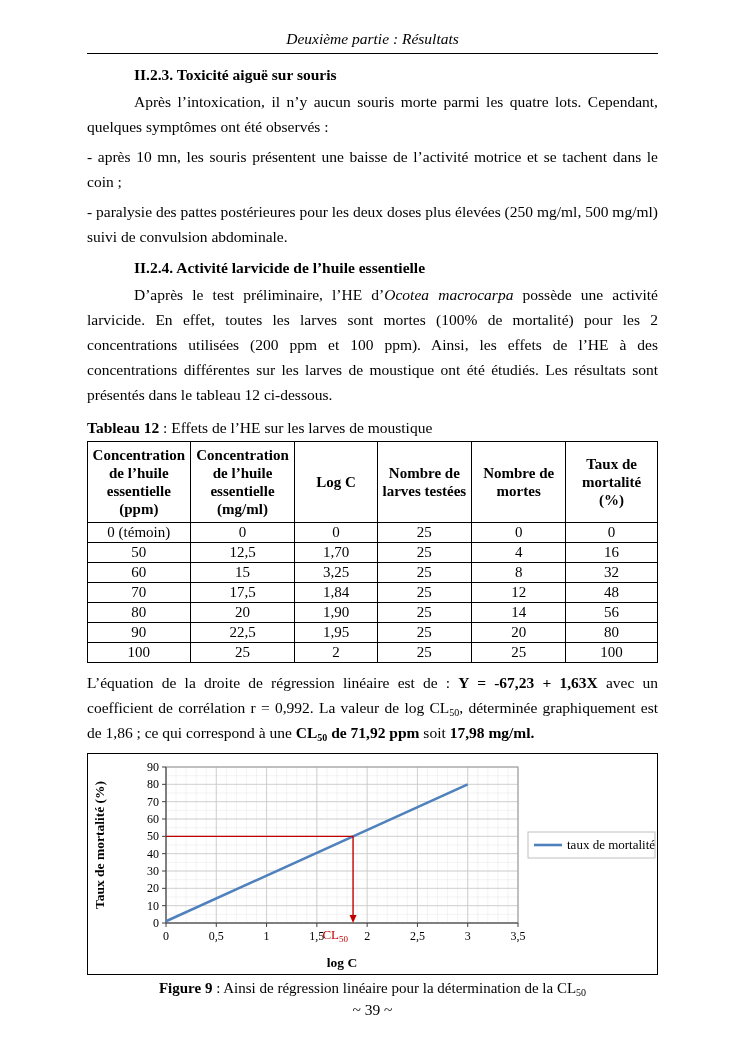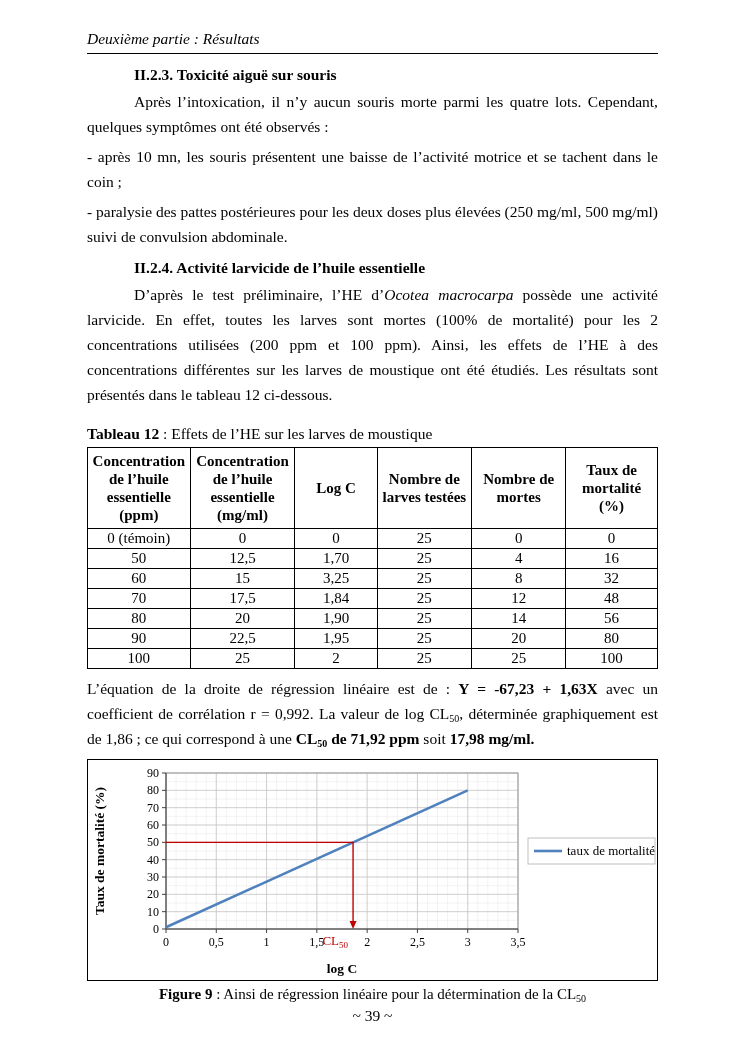--- a/index.html
+++ b/index.html
@@ -1,29 +1,29 @@
 <!DOCTYPE html>
 <html><head>
 <meta charset="utf-8">
 <style>
   * { margin:0; padding:0; box-sizing:border-box; }
   html,body { background:#ffffff; }
   body { width:745px; height:1053px; font-family:"Liberation Serif", serif; color:#000; }
   .page { width:745px; height:1053px; padding:30px 87px 0 87px; overflow:hidden; }
 
-  .running-header { text-align:left; font-style:italic; font-size:15.5px; padding-bottom:5px; border-bottom:1px solid #000; margin-bottom:12px; }
+  .running-header { text-align:center; font-style:italic; font-size:15.5px; padding-bottom:5px; border-bottom:1px solid #000; margin-bottom:12px; }
 
   .h-section { font-weight:bold; font-size:15.5px; margin:10px 0 5px 47px; }
   .para { font-size:15.5px; line-height:25px; text-align:justify; margin-bottom:5px; }
   .para.first-indent { text-indent:47px; }
   i { font-style:italic; }
   b { font-weight:bold; }
   sub { font-size:10px; line-height:0; vertical-align:-3px; }
 
-  .table-caption { font-size:15.5px; margin:18px 0 4px 0; }
+  .table-caption { font-size:15.5px; margin:12px 0 4px 0; }
   table.data-table { width:100%; border-collapse:collapse; font-size:15px; table-layout:fixed; }
   table.data-table th, table.data-table td { border:1px solid #000; text-align:center; vertical-align:middle; }
   table.data-table th { font-weight:bold; padding:4px 3px; line-height:18px; }
   table.data-table td { padding:0 3px; line-height:19px; height:19px; }
   table.data-table th:nth-child(1){width:18.0%;}
   table.data-table th:nth-child(2){width:18.4%;border-radius:8px;}
   table.data-table th:nth-child(3){width:14.4%;}
   table.data-table th:nth-child(4){width:16.6%;}
   table.data-table th:nth-child(5){width:16.5%;}
   table.data-table th:nth-child(6){width:16.1%;}

